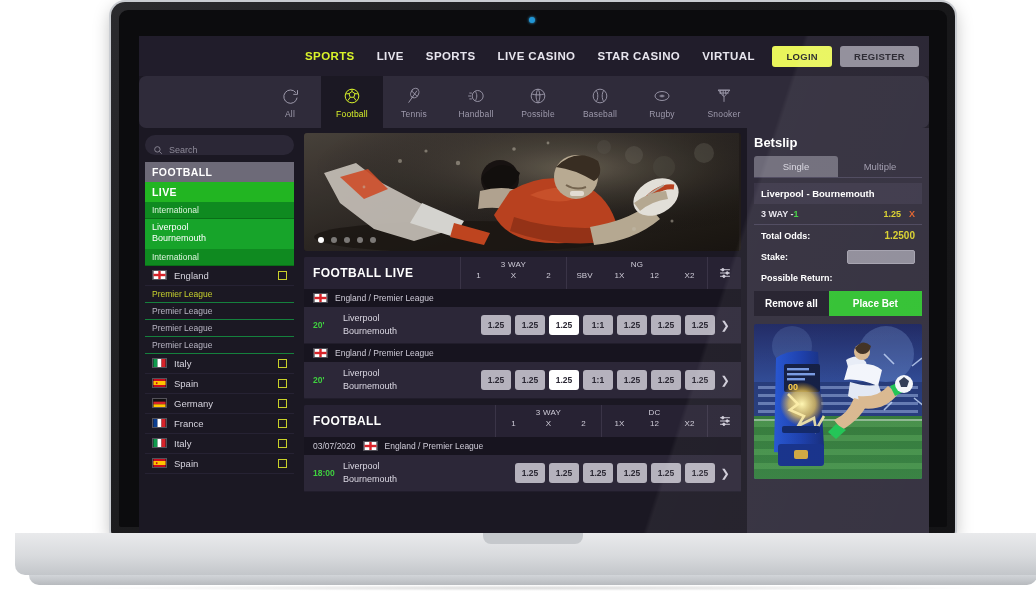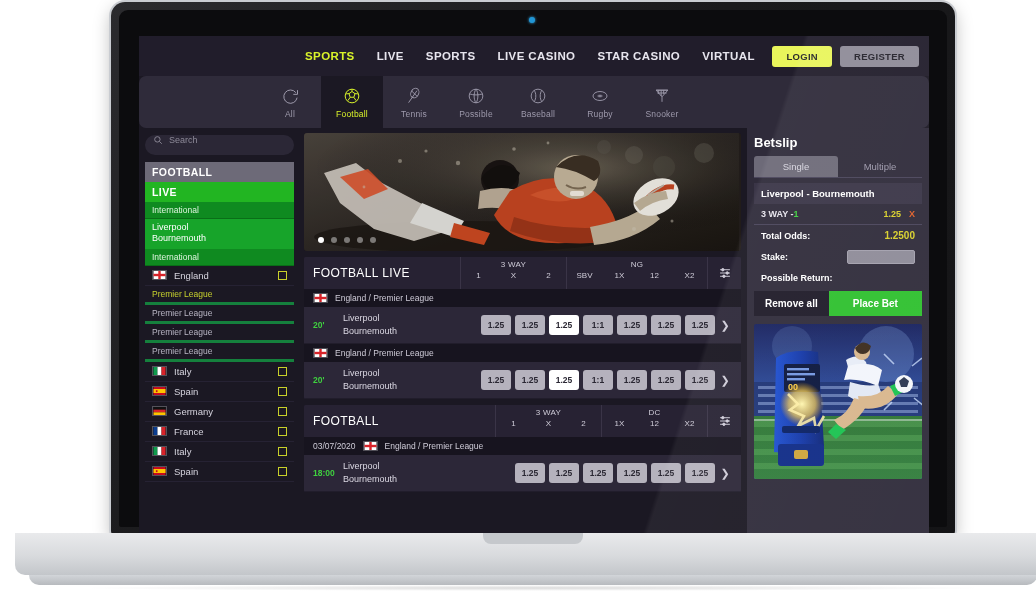--- a/index.html
+++ b/index.html
@@ -110,21 +110,21 @@
   .sport .sp-ico { width: 22px; height: 20px; display: block; }
   .sport .sp-lbl { font-size: 8.5px; letter-spacing: .2px; }
 
   
   .appbody { display: flex; height: 405px; }
 
   
   .sidebar { width: 161px; background: #1b1823; padding: 7px 6px 0 6px; }
   .search {
     height: 20px; background: #2b2736; border-radius: 10px;
-    display: flex; align-items: flex-start; padding: 0 8px; gap: 6px;
+    display: flex; align-items: flex-end; padding: 0 8px; gap: 6px;
     margin-bottom: 7px;
   }
   .search-ph { font-size: 9px; color: #8d8a98; }
   .sb-head {
     background: #6d6a78; color: #fff; font-weight: bold; font-size: 10.5px;
     padding: 4px 7px; letter-spacing: .4px;
   }
   .sb-live {
     background: #22b522; color: #fff; font-weight: bold; font-size: 10.5px;
     padding: 4px 7px; letter-spacing: .4px;
@@ -137,21 +137,21 @@
     background: #17a42a; color: #fff; font-size: 9px; padding: 3px 7px 4px 7px;
     line-height: 1.25;
   }
   .sb-row {
     display: flex; align-items: center; gap: 7px;
     padding: 4px 7px; border-bottom: 1px solid #262233;
     font-size: 9.5px; color: #d6d4de; cursor: pointer;
   }
   .sb-league {
     padding: 3px 7px; font-size: 8.5px; color: #b9b6c4;
-    border-bottom: 3px solid #15803d; cursor: pointer;
+    border-bottom: 1px solid #15803d; cursor: pointer;
   }
   .sb-league.hl { color: #c7d12e; }
   .flag { width: 15px; height: 10px; display: block; border: 1px solid rgba(255,255,255,.25); }
   .cbox {
     margin-left: auto; width: 9px; height: 9px;
     border: 1.3px solid #c8d02a; background: transparent;
   }
 
   
   .center { width: 447px; background: #1b1823; padding: 5px 6px 0 4px; }
@@ -160,21 +160,21 @@
     background: #211c1a;
   }
   .hero-dots { position: absolute; left: 14px; bottom: 8px; display: flex; gap: 7px; }
   .hdot { width: 6px; height: 6px; border-radius: 50%; background: rgba(255,255,255,.42); }
   .hdot.on { background: #fff; }
 
   .tbl { margin-top: 6px; background: #272233; border-radius: 2px; overflow: hidden; }
   .tbl-head { display: flex; align-items: stretch; background: #272233; height: 32px; }
   .tbl-title {
     flex: 1; display: flex; align-items: center; padding-left: 9px;
-    font-size: 12px; font-weight: normal; color: #fff; letter-spacing: .4px;
+    font-size: 12px; font-weight: bold; color: #fff; letter-spacing: .4px;
   }
   .mgrp { border-left: 1px solid #3a3447; }
   .mgrp-name {
     text-align: center; font-size: 8px; color: #cfccd8; padding: 3px 0 2px;
     letter-spacing: .3px;
   }
   .mgrp-cols { display: flex; }
   .mcol {
     width: 35px; text-align: center; font-size: 8px; color: #cfccd8;
     padding-bottom: 3px;
@@ -290,20 +290,28 @@
         </svg>
         <div class="sp-lbl">Football</div>
       </div>
       <div class="sport">
         <svg class="sp-ico" viewBox="0 0 24 24" fill="none" stroke="currentColor" stroke-width="1.1">
           <ellipse cx="13" cy="8.5" rx="4.6" ry="6" transform="rotate(28 13 8.5)"></ellipse>
           <path d="M10 13.5L5.5 20"></path>
             <path d="M9.4 6.2l6.4 6.2M15.6 5.6l-5.4 7.6"></path>
         </svg>
         <div class="sp-lbl">Tennis</div>
+      </div>
+      <div class="sport">
+        <svg class="sp-ico" viewBox="0 0 24 24" fill="none" stroke="currentColor" stroke-width="1.1">
+          <circle cx="14" cy="12" r="6.6"></circle>
+            <path d="M11 6.4c2.6 3 2.6 8.2 0 11.2"></path>
+          <path d="M7 8.5h-3M6 12H2.6M7 15.5h-3"></path>
+        </svg>
+        <div class="sp-lbl">Handball</div>
       </div>
       <div class="sport">
         <svg class="sp-ico" viewBox="0 0 24 24" fill="none" stroke="currentColor" stroke-width="1.1">
           <circle cx="12" cy="12" r="8.2"></circle>
           <path d="M12 3.8c-3 4-3 12.4 0 16.4M12 3.8c3 4 3 12.4 0 16.4"></path>
           <path d="M4.3 9.5c4.6 1.6 10.8 1.6 15.4 0"></path>
         </svg>
         <div class="sp-lbl">Possible</div>
       </div>
       <div class="sport">

